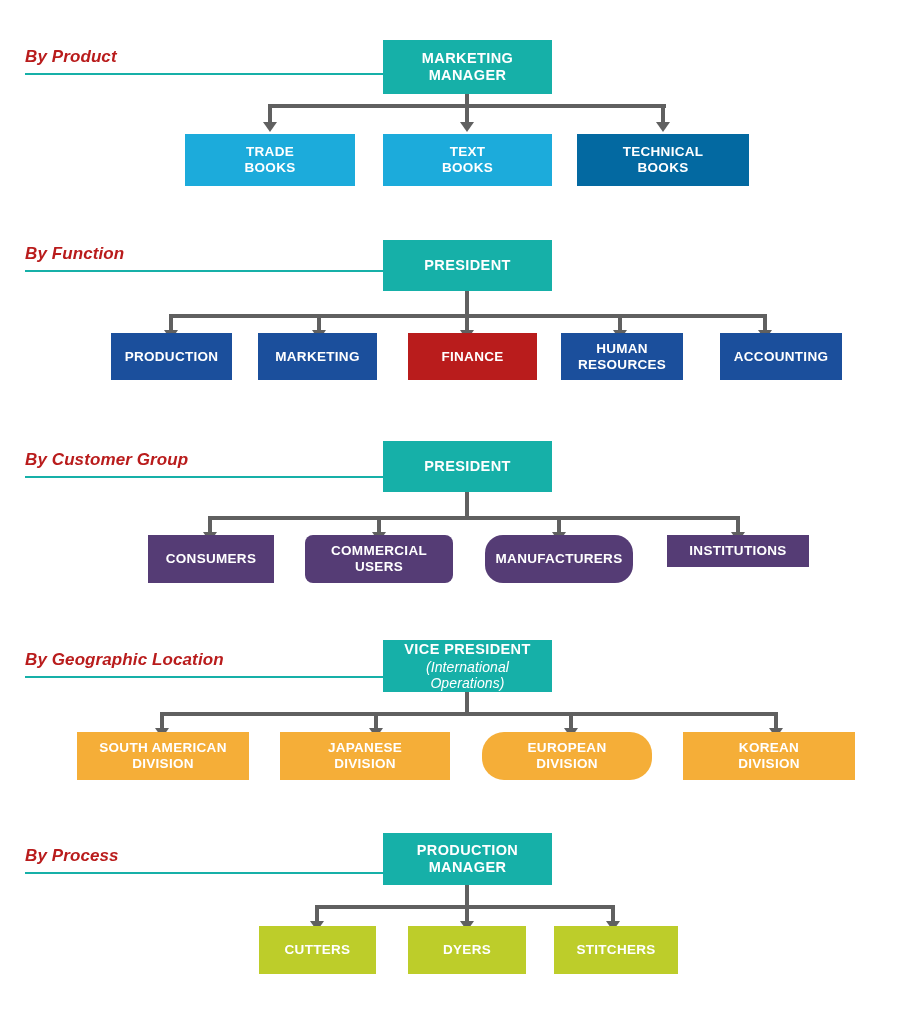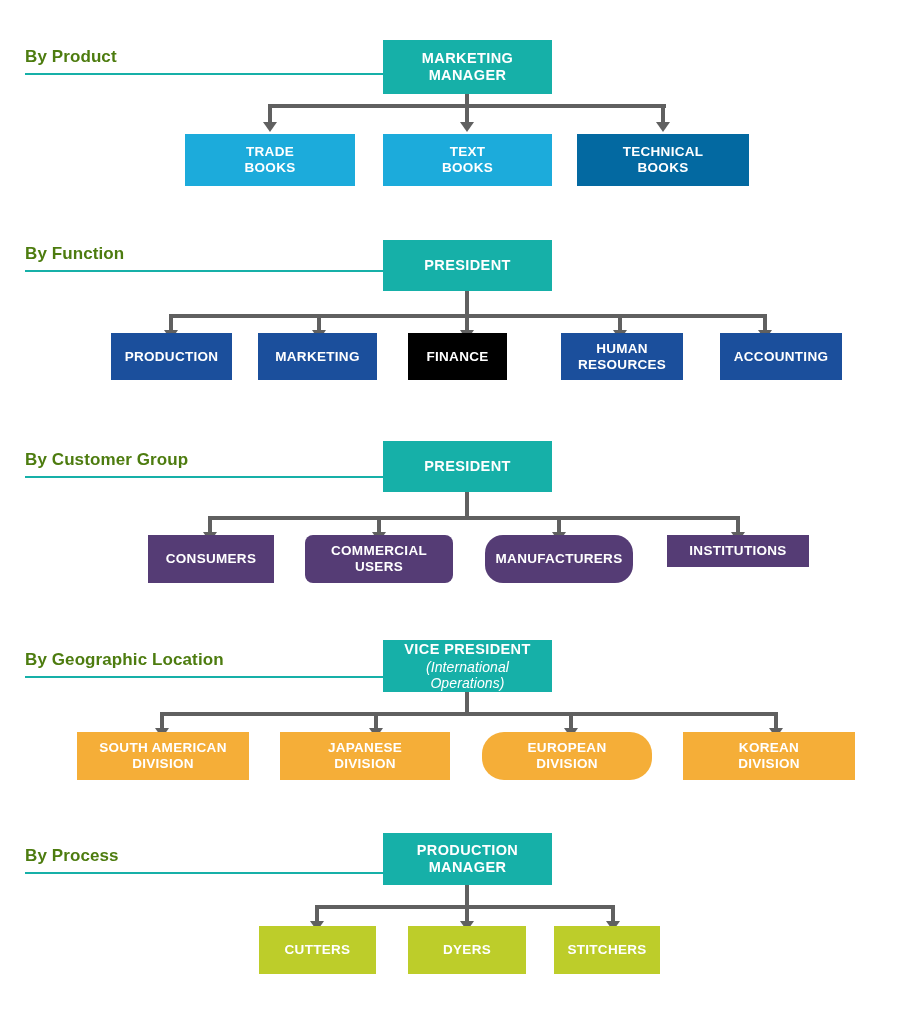--- a/index.html
+++ b/index.html
@@ -26,21 +26,22 @@
     width: 898px;
   }
 
   
   .section-label {
     position: absolute;
     left: 25px;
     white-space: nowrap;
     font-size: 17px;
     font-weight: bold;
-    color: #4d7c0f;
+    font-style: italic;
+    color: #b91c1c;
     letter-spacing: 0.1px;
     line-height: 1;
   }
 
   .section-rule {
     position: absolute;
     left: 25px;
     height: 2px;
     background: #16b0a8;
   }
@@ -162,21 +163,21 @@
     <div class="arrow-head" style="left:613px;top:330px;"></div>
     <div class="conn-v" style="left:763px;top:314px;height:18px;"></div>
     <div class="arrow-head" style="left:758px;top:330px;"></div>
 
     <div class="node node-child" style="left:111px;top:333px;width:121px;height:47px;background:#1b4f9c;">
       <div><span>PRODUCTION</span></div>
     </div>
     <div class="node node-child" style="left:258px;top:333px;width:119px;height:47px;background:#1b4f9c;">
       <div><span>MARKETING</span></div>
     </div>
-    <div class="node node-child" style="left:408px;top:333px;width:99px;height:47px;background:#000000;">
+    <div class="node node-child" style="left:408px;top:333px;width:129px;height:47px;background:#b91c1c;">
       <div><span>FINANCE</span></div>
     </div>
     <div class="node node-child" style="left:561px;top:333px;width:122px;height:47px;background:#1b4f9c;">
       <div>
         <span>HUMAN</span><br>
         <span>RESOURCES</span>
       </div>
     </div>
     <div class="node node-child" style="left:720px;top:333px;width:122px;height:47px;background:#1b4f9c;">
       <div><span>ACCOUNTING</span></div>
@@ -286,18 +287,18 @@
     <div class="arrow-head" style="left:460px;top:921px;"></div>
     <div class="conn-v" style="left:611px;top:905px;height:18px;"></div>
     <div class="arrow-head" style="left:606px;top:921px;"></div>
 
     <div class="node node-child" style="left:259px;top:926px;width:117px;height:48px;background:#bdcd2a;">
       <div><span>CUTTERS</span></div>
     </div>
     <div class="node node-child" style="left:408px;top:926px;width:118px;height:48px;background:#bdcd2a;">
       <div><span>DYERS</span></div>
     </div>
-    <div class="node node-child" style="left:554px;top:926px;width:106px;height:48px;background:#bdcd2a;">
+    <div class="node node-child" style="left:554px;top:926px;width:124px;height:48px;background:#bdcd2a;">
       <div><span>STITCHERS</span></div>
     </div>
   </div>
 
 </div>
 
 </body></html>

